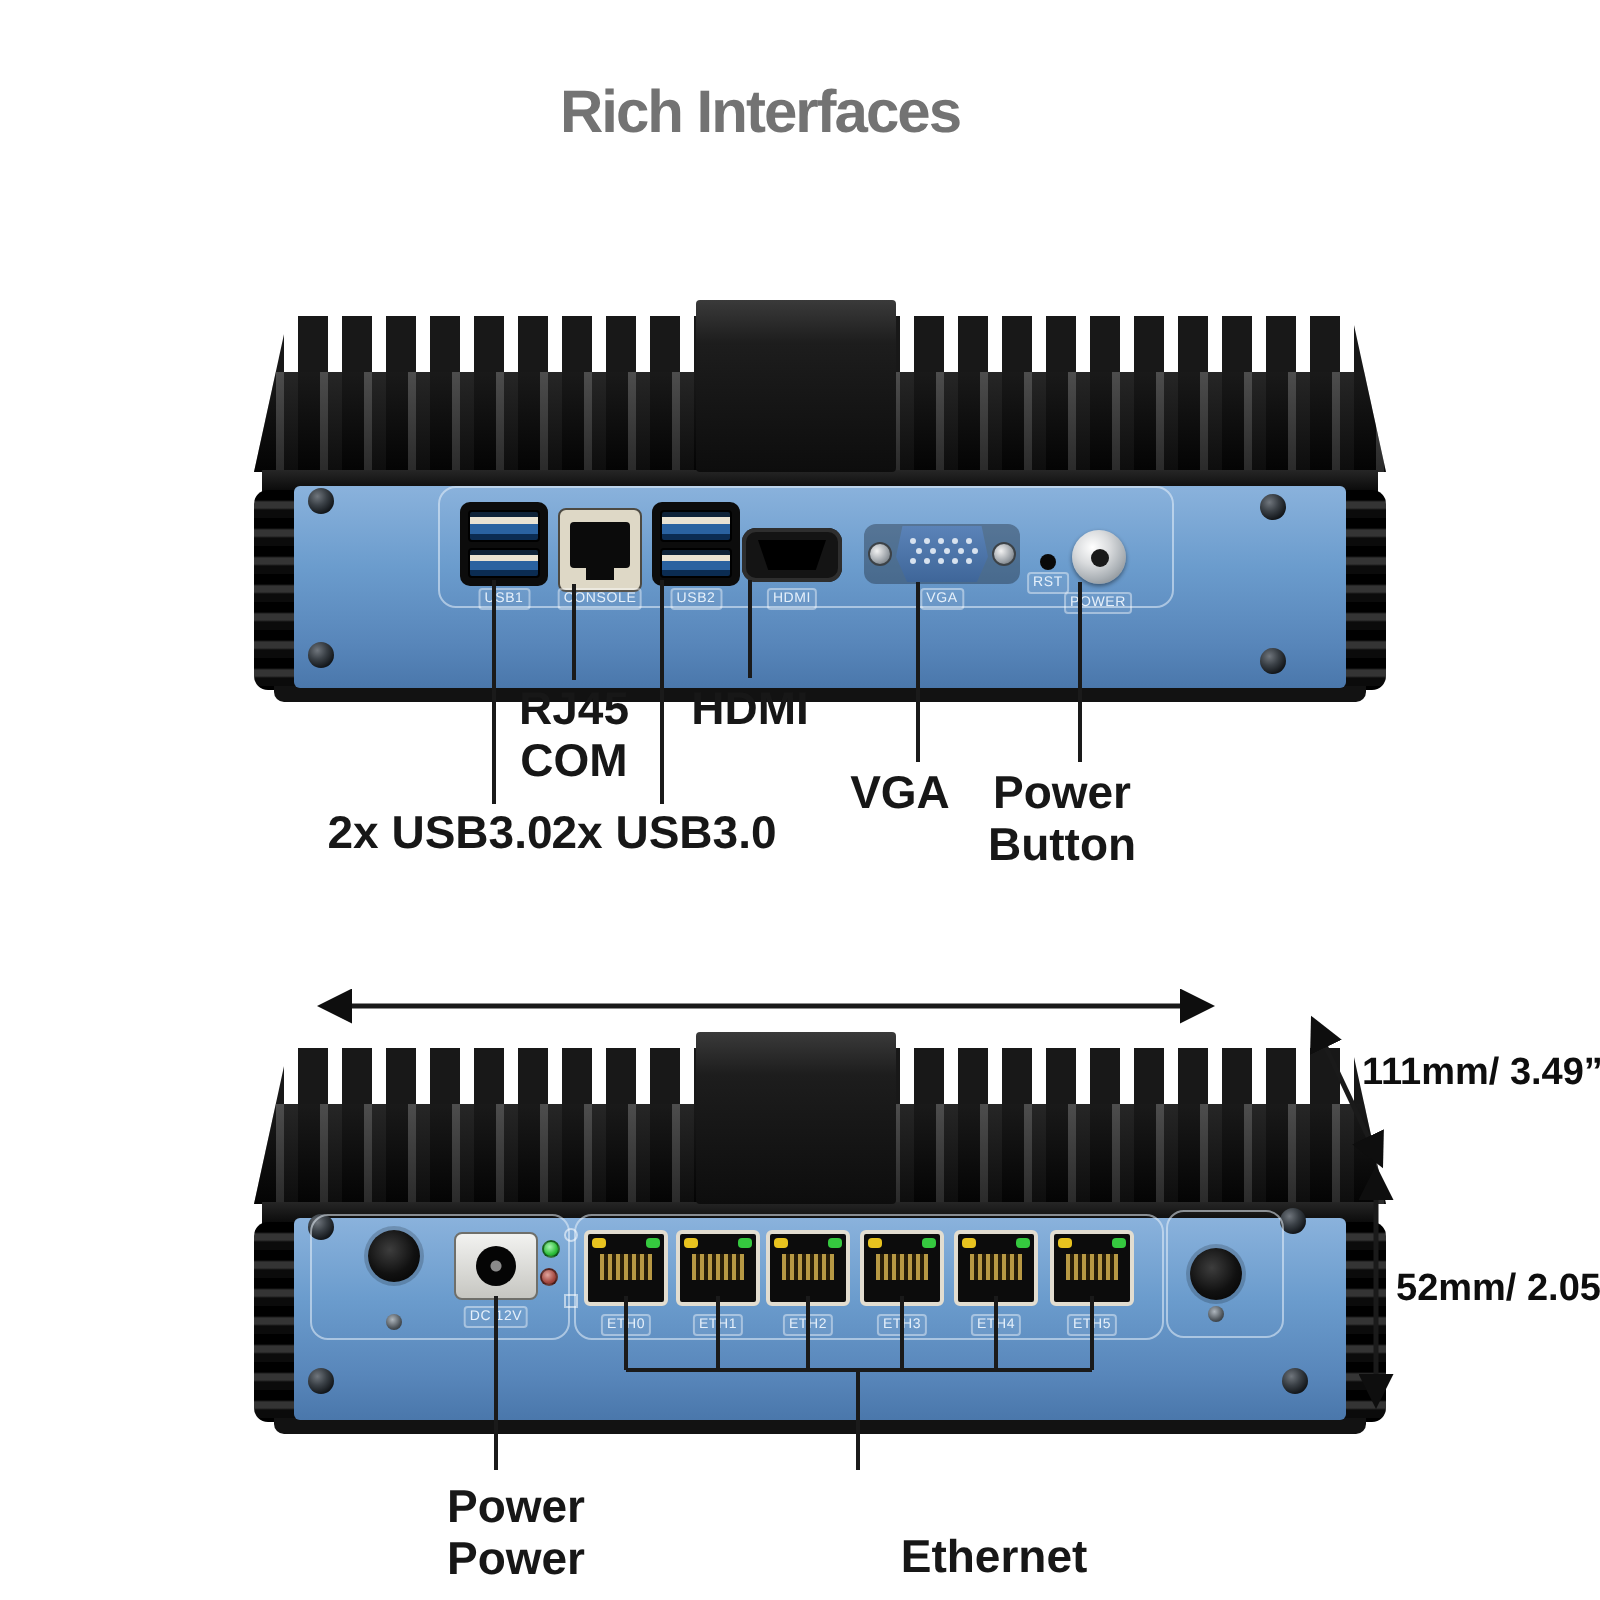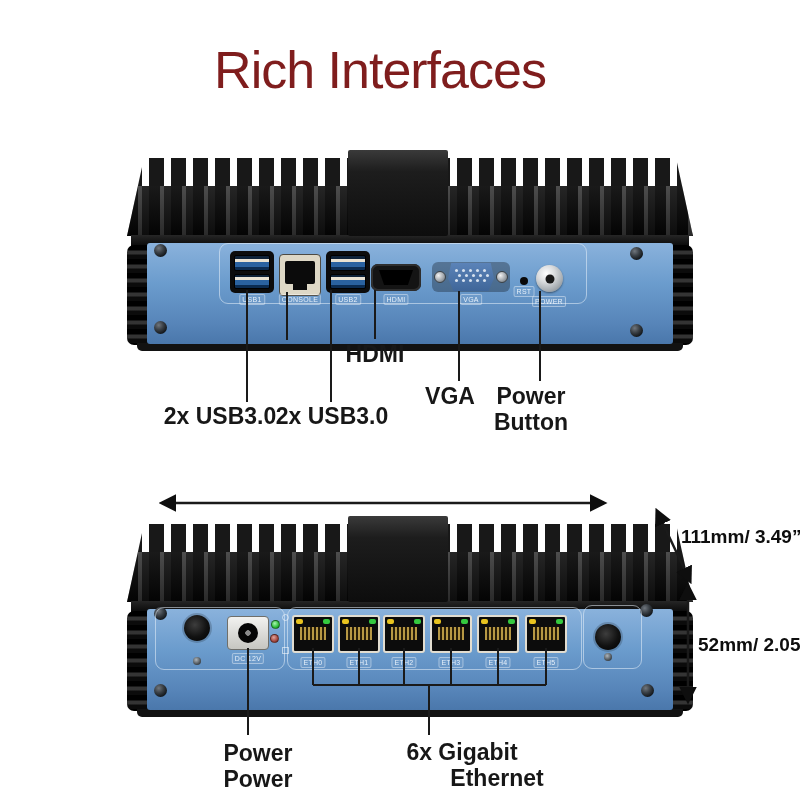--- a/index.html
+++ b/index.html
@@ -1,20 +1,20 @@
 <!DOCTYPE html>
 <html style="--panel-blue: #6b9ccd; --heatsink-black: #141414; --annotation-black: #1a1a1a; --led-green: #2fbf3a; --led-red: #a34840; --port-bezel-cream: #ded8c6; --vga-blue: #3f6699;"><head>
 <meta charset="utf-8">
 <style>
   html,body{margin:0;padding:0;background:#fff;}
   body{font-family:"Liberation Sans",sans-serif;}
   .canvas{position:relative;width:800px;height:800px;background:#fff;overflow:hidden;}
 
   .title{position:absolute;top:40px;left:20px;width:720px;text-align:center;
-         font-size:52px;font-weight:400;color:#7f1d1d;letter-spacing:-1px;}
+         font-size:30px;font-weight:700;color:#737373;letter-spacing:-1px;}
 
   
   .device{position:absolute;left:127px;width:566px;height:200px;}
   .fins{position:absolute;left:0;right:0;top:8px;height:78px;
         clip-path:polygon(3% 0,97% 0,100% 100%,0 100%);z-index:1;}
   .fin-teeth{height:28px;background:repeating-linear-gradient(90deg,#181818 0 15px,#ffffff 15px 22px);}
   .fin-body{height:50px;position:relative;
         background:repeating-linear-gradient(90deg,#060606 0 11px,#484848 11px 15px,#161616 15px 22px);}
   .fin-body::after{content:"";position:absolute;inset:0;
         background:linear-gradient(180deg,rgba(95,95,95,.22),rgba(0,0,0,.42));}
@@ -231,30 +231,33 @@
       <line x1="429" y1="685" x2="429" y2="735"></line>
     </g>
     <g style="stroke:var(--annotation-black,#1a1a1a);" stroke-width="2.5">
       <line x1="162" y1="503" x2="604" y2="503" marker-start="url(#arr)" marker-end="url(#arr)"></line>
       <line x1="657" y1="511" x2="690" y2="581" marker-start="url(#arr)" marker-end="url(#arr)"></line>
       <line x1="688" y1="586" x2="688" y2="701" marker-start="url(#arr)" marker-end="url(#arr)"></line>
     </g>
   </svg>
 
   <div class="callout" style="left:220px;top:403px;">2x USB3.0</div>
+  <div class="callout" style="left:287px;top:341px;">
+    <div>RJ45</div>
+    <div>COM</div>
+  </div>
   <div class="callout" style="left:332px;top:403px;">2x USB3.0</div>
   <div class="callout" style="left:375px;top:341px;">HDMI</div>
   <div class="callout" style="left:450px;top:383px;">VGA</div>
   <div class="callout" style="left:531px;top:383px;">
     <div>Power</div>
     <div>Button</div>
   </div>
   <div class="callout" style="left:258px;top:740px;">
     <div>Power</div>
     <div>Power</div>
   </div>
-  <div class="callout" style="left:462px;top:739px;">6x Gigabit</div>
   <div class="callout" style="left:497px;top:765px;">Ethernet</div>
 
   <div class="dim" style="left:681px;top:526px;">111mm/ 3.49”</div>
   <div class="dim" style="left:698px;top:634px;">52mm/ 2.05”</div>
 
 </div>
 
 </body></html>

